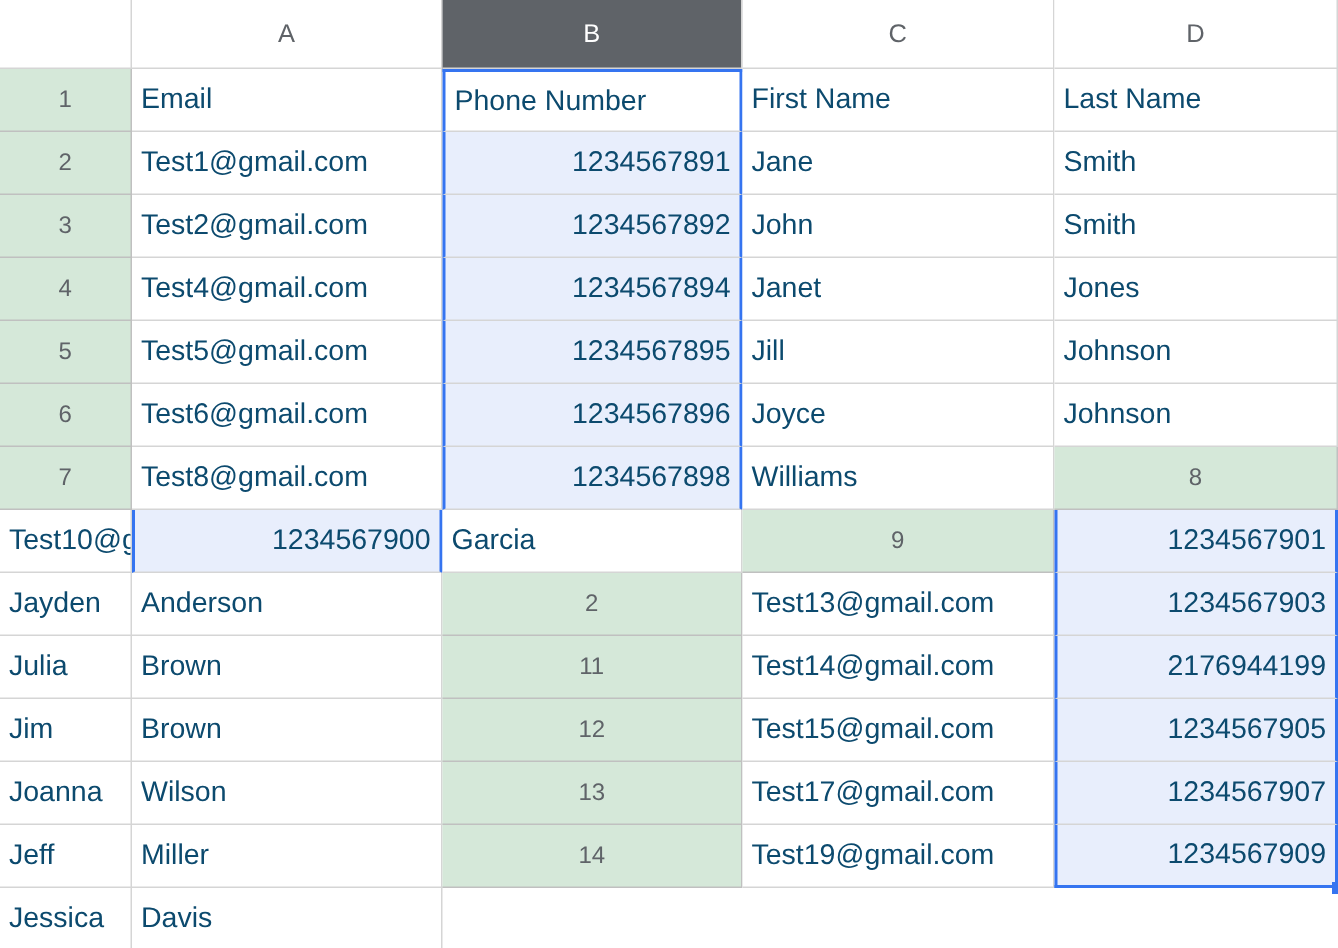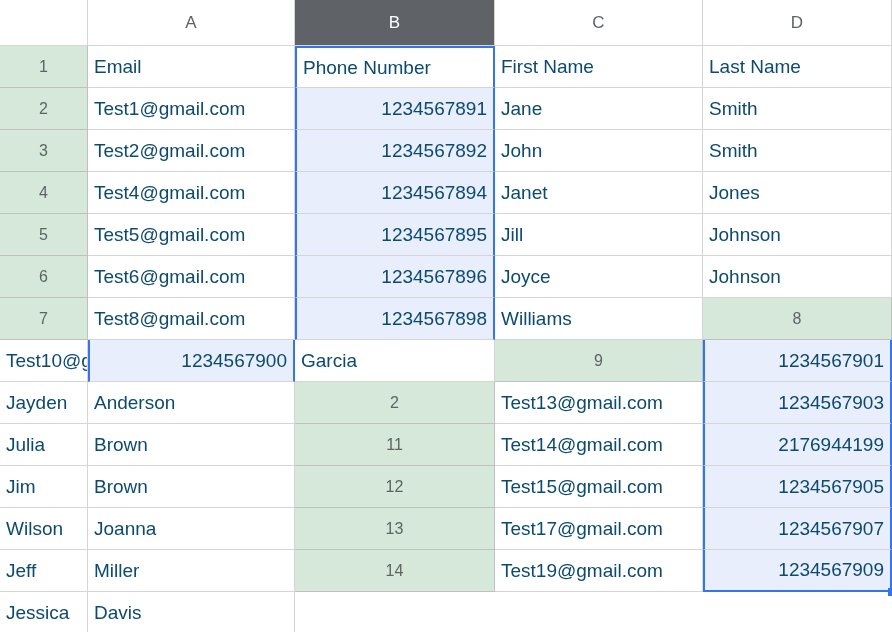--- a/index.html
+++ b/index.html
@@ -160,22 +160,22 @@
 
   <div class="row-header">11</div>
   <div class="cell">Test14@gmail.com</div>
   <div class="cell col-selected number">2176944199</div>
   <div class="cell">Jim</div>
   <div class="cell">Brown</div>
 
   <div class="row-header">12</div>
   <div class="cell">Test15@gmail.com</div>
   <div class="cell col-selected number">1234567905</div>
+  <div class="cell">Joanna</div>
   <div class="cell">Wilson</div>
-  <div class="cell">Joanna</div>
 
   <div class="row-header">13</div>
   <div class="cell">Test17@gmail.com</div>
   <div class="cell col-selected number">1234567907</div>
   <div class="cell">Jeff</div>
   <div class="cell">Miller</div>
 
   <div class="row-header">14</div>
   <div class="cell">Test19@gmail.com</div>
   <div class="cell-wrapper">

